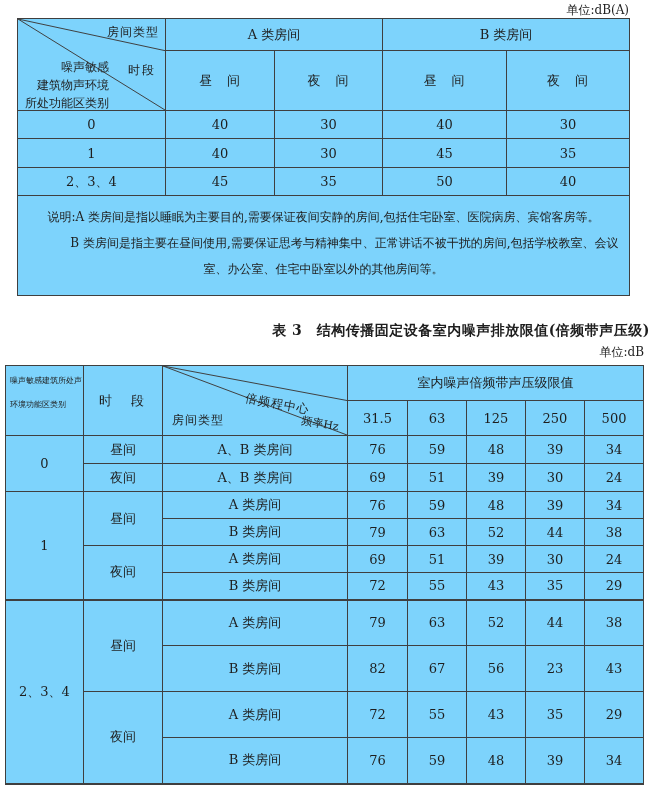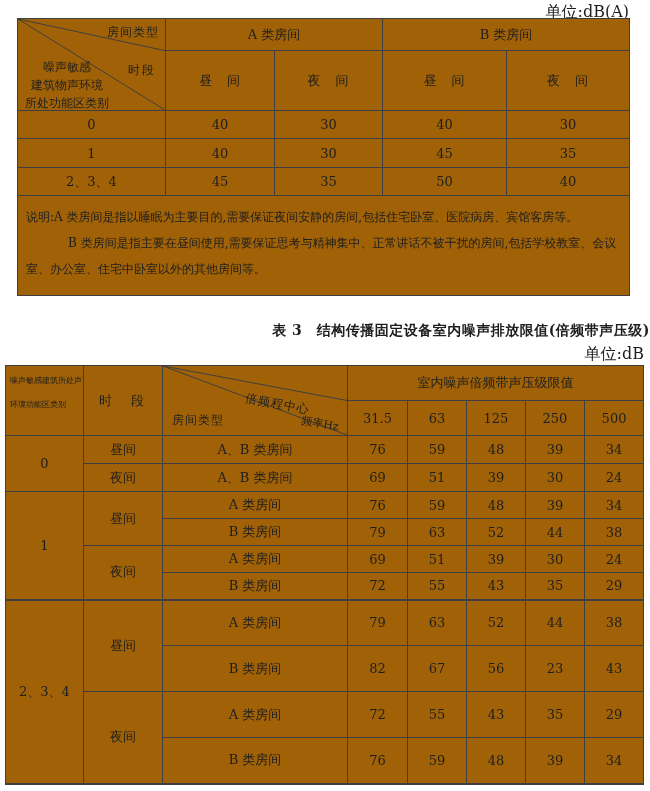--- a/index.html
+++ b/index.html
@@ -5,47 +5,47 @@
   * { margin:0; padding:0; box-sizing:border-box; }
   html,body { width:650px; height:791px; }
   body {
     background:#ffffff;
     position:relative;
     font-family:"DejaVu Serif","Liberation Serif",serif;
     color:#1e1e1e;
   }
   .page { position:absolute; inset:0; background:#ffffff; overflow:hidden; }
 
-  .unit-label { position:absolute; font-size:16px; text-align:right; color:#1e1e1e; }
+  .unit-label { position:absolute; font-size:12px; text-align:right; color:#1e1e1e; }
   #unit-top { top:2px; left:17px; width:612px; }
   #unit-mid { top:344px; left:5px; width:639px; }
 
-  table { border-collapse:collapse; table-layout:fixed; position:absolute; background:#a16207; }
+  table { border-collapse:collapse; table-layout:fixed; position:absolute; background:#7dd3fc; }
   td {
     border:1px solid #3f3f3f;
     text-align:center; vertical-align:middle;
     font-size:13px; padding:0;
     overflow:hidden;
   }
 
   
   #table1 { left:17px; top:18px; width:612px; }
 
   .corner { position:relative; padding:0; }
   .corner svg { position:absolute; inset:0; width:100%; height:100%; display:block; }
   .corner .lbl { position:absolute; font-size:12px; white-space:nowrap; }
 
   #t1-corner .lbl-roomtype { top:5px; right:6px; letter-spacing:1px; }
   #t1-corner .lbl-period   { top:43px; right:9px; letter-spacing:2px;padding-left:31px; }
-  #t1-corner .lbl-cat      { left:7px; top:39px; text-align:center; line-height:18px; font-size:12px; }
+  #t1-corner .lbl-cat      { left:7px; top:39px; text-align:right; line-height:18px; font-size:12px; }
 
   .sub-h { letter-spacing:1px; }
 
   .note-cell {
-    text-align:left; vertical-align:top;
+    text-align:center; vertical-align:top;
     padding:8px 8px 6px 8px;
     font-size:12px; line-height:26px;
   }
   .note-line { white-space:nowrap; }
   .note-line.indent { padding-left:42px; }
 
   
   #table2 { left:5px; top:365px; width:638px; border-bottom:2px solid #3f3f3f; }
 
   #t2-cat-head { position:relative; text-align:center; }

